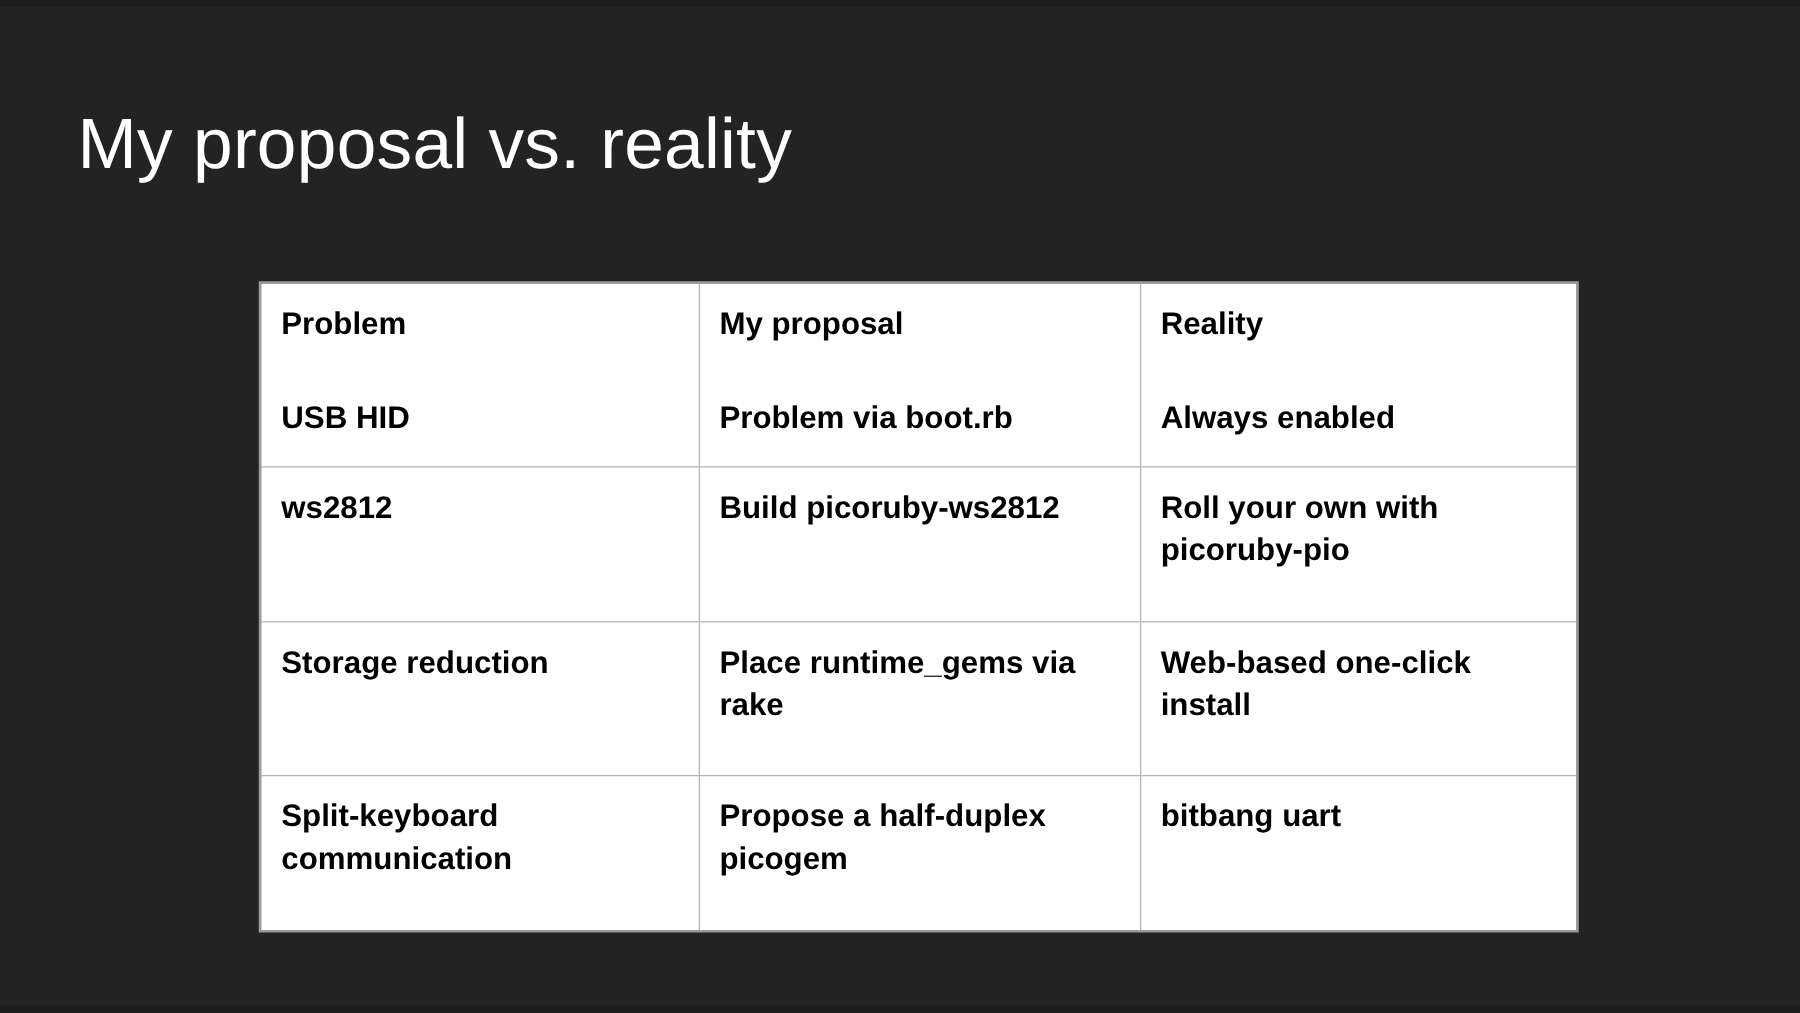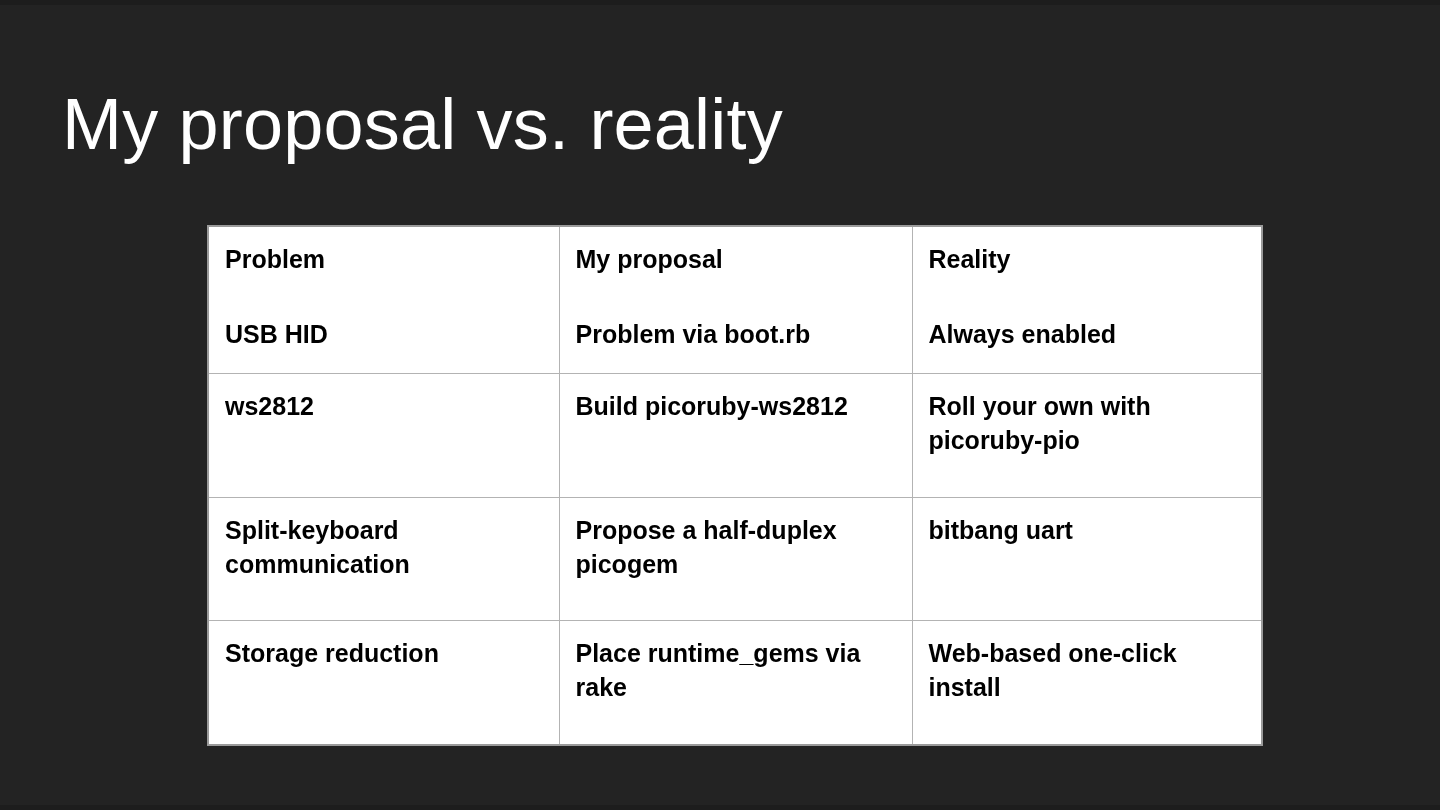--- a/index.html
+++ b/index.html
@@ -27,21 +27,21 @@
     height: 5px;
     background: #1d1d1d;
   }
   .edge-bar.top { top: 0; }
   .edge-bar.bottom { bottom: 0; }
 
   .slide-title {
     position: absolute;
     left: 62px;
     top: 84px;
-    font-size: 72px;
+    font-size: 57px;
     font-weight: 300;
     color: #ffffff;
     letter-spacing: 0.2px;
     line-height: 1.12;
     white-space: nowrap;
   }
 
   .table-wrap {
     position: absolute;
     left: 207px;
@@ -123,28 +123,28 @@
           <td>USB HID</td>
           <td>Problem via boot.rb</td>
           <td>Always enabled</td>
         </tr>
         <tr class="row-h-tall">
           <td>ws2812</td>
           <td>Build picoruby-ws2812</td>
           <td>Roll your own with picoruby-pio</td>
         </tr>
         <tr class="row-h-tall">
+          <td>Storage reduction</td>
+          <td>Place runtime_gems via rake</td>
+          <td>Web-based one-click install</td>
+        </tr>
+        <tr class="row-h-tall">
           <td>Split-keyboard communication</td>
           <td>Propose a half-duplex picogem</td>
           <td>bitbang uart</td>
-        </tr>
-        <tr class="row-h-tall">
-          <td>Storage reduction</td>
-          <td>Place runtime_gems via rake</td>
-          <td>Web-based one-click install</td>
         </tr>
       </tbody>
     </table>
   </div>
 
   <div class="edge-bar bottom"></div>
 
 </div>
 
 </body></html>

